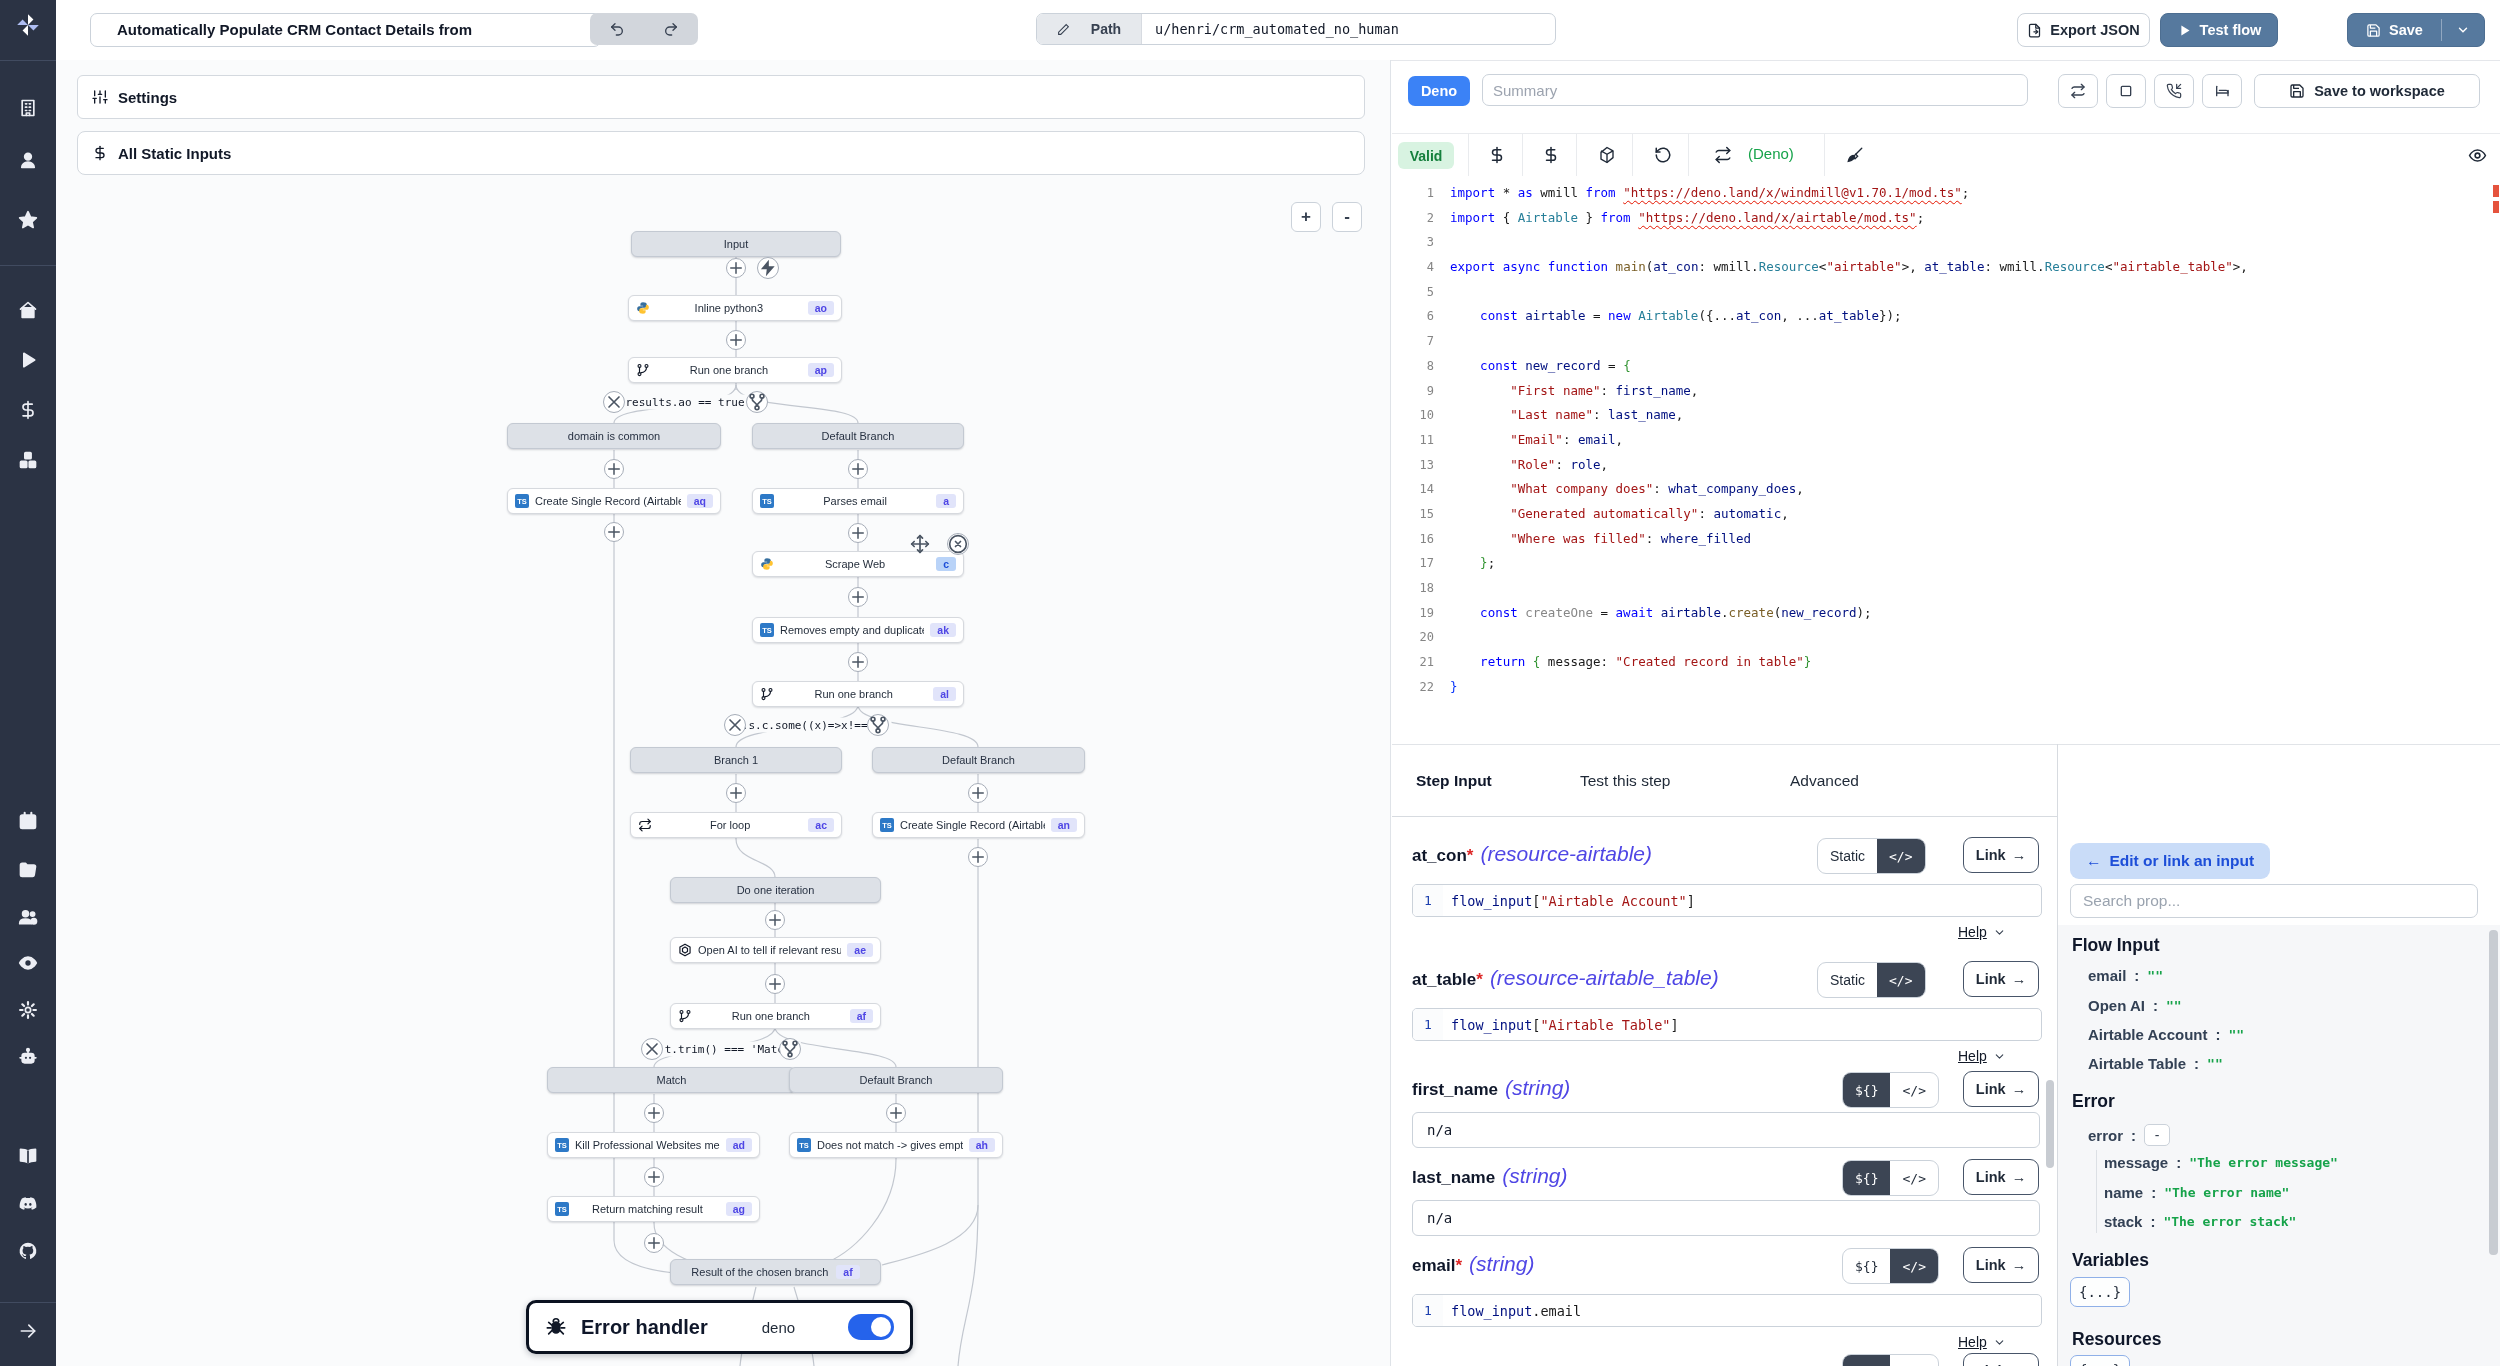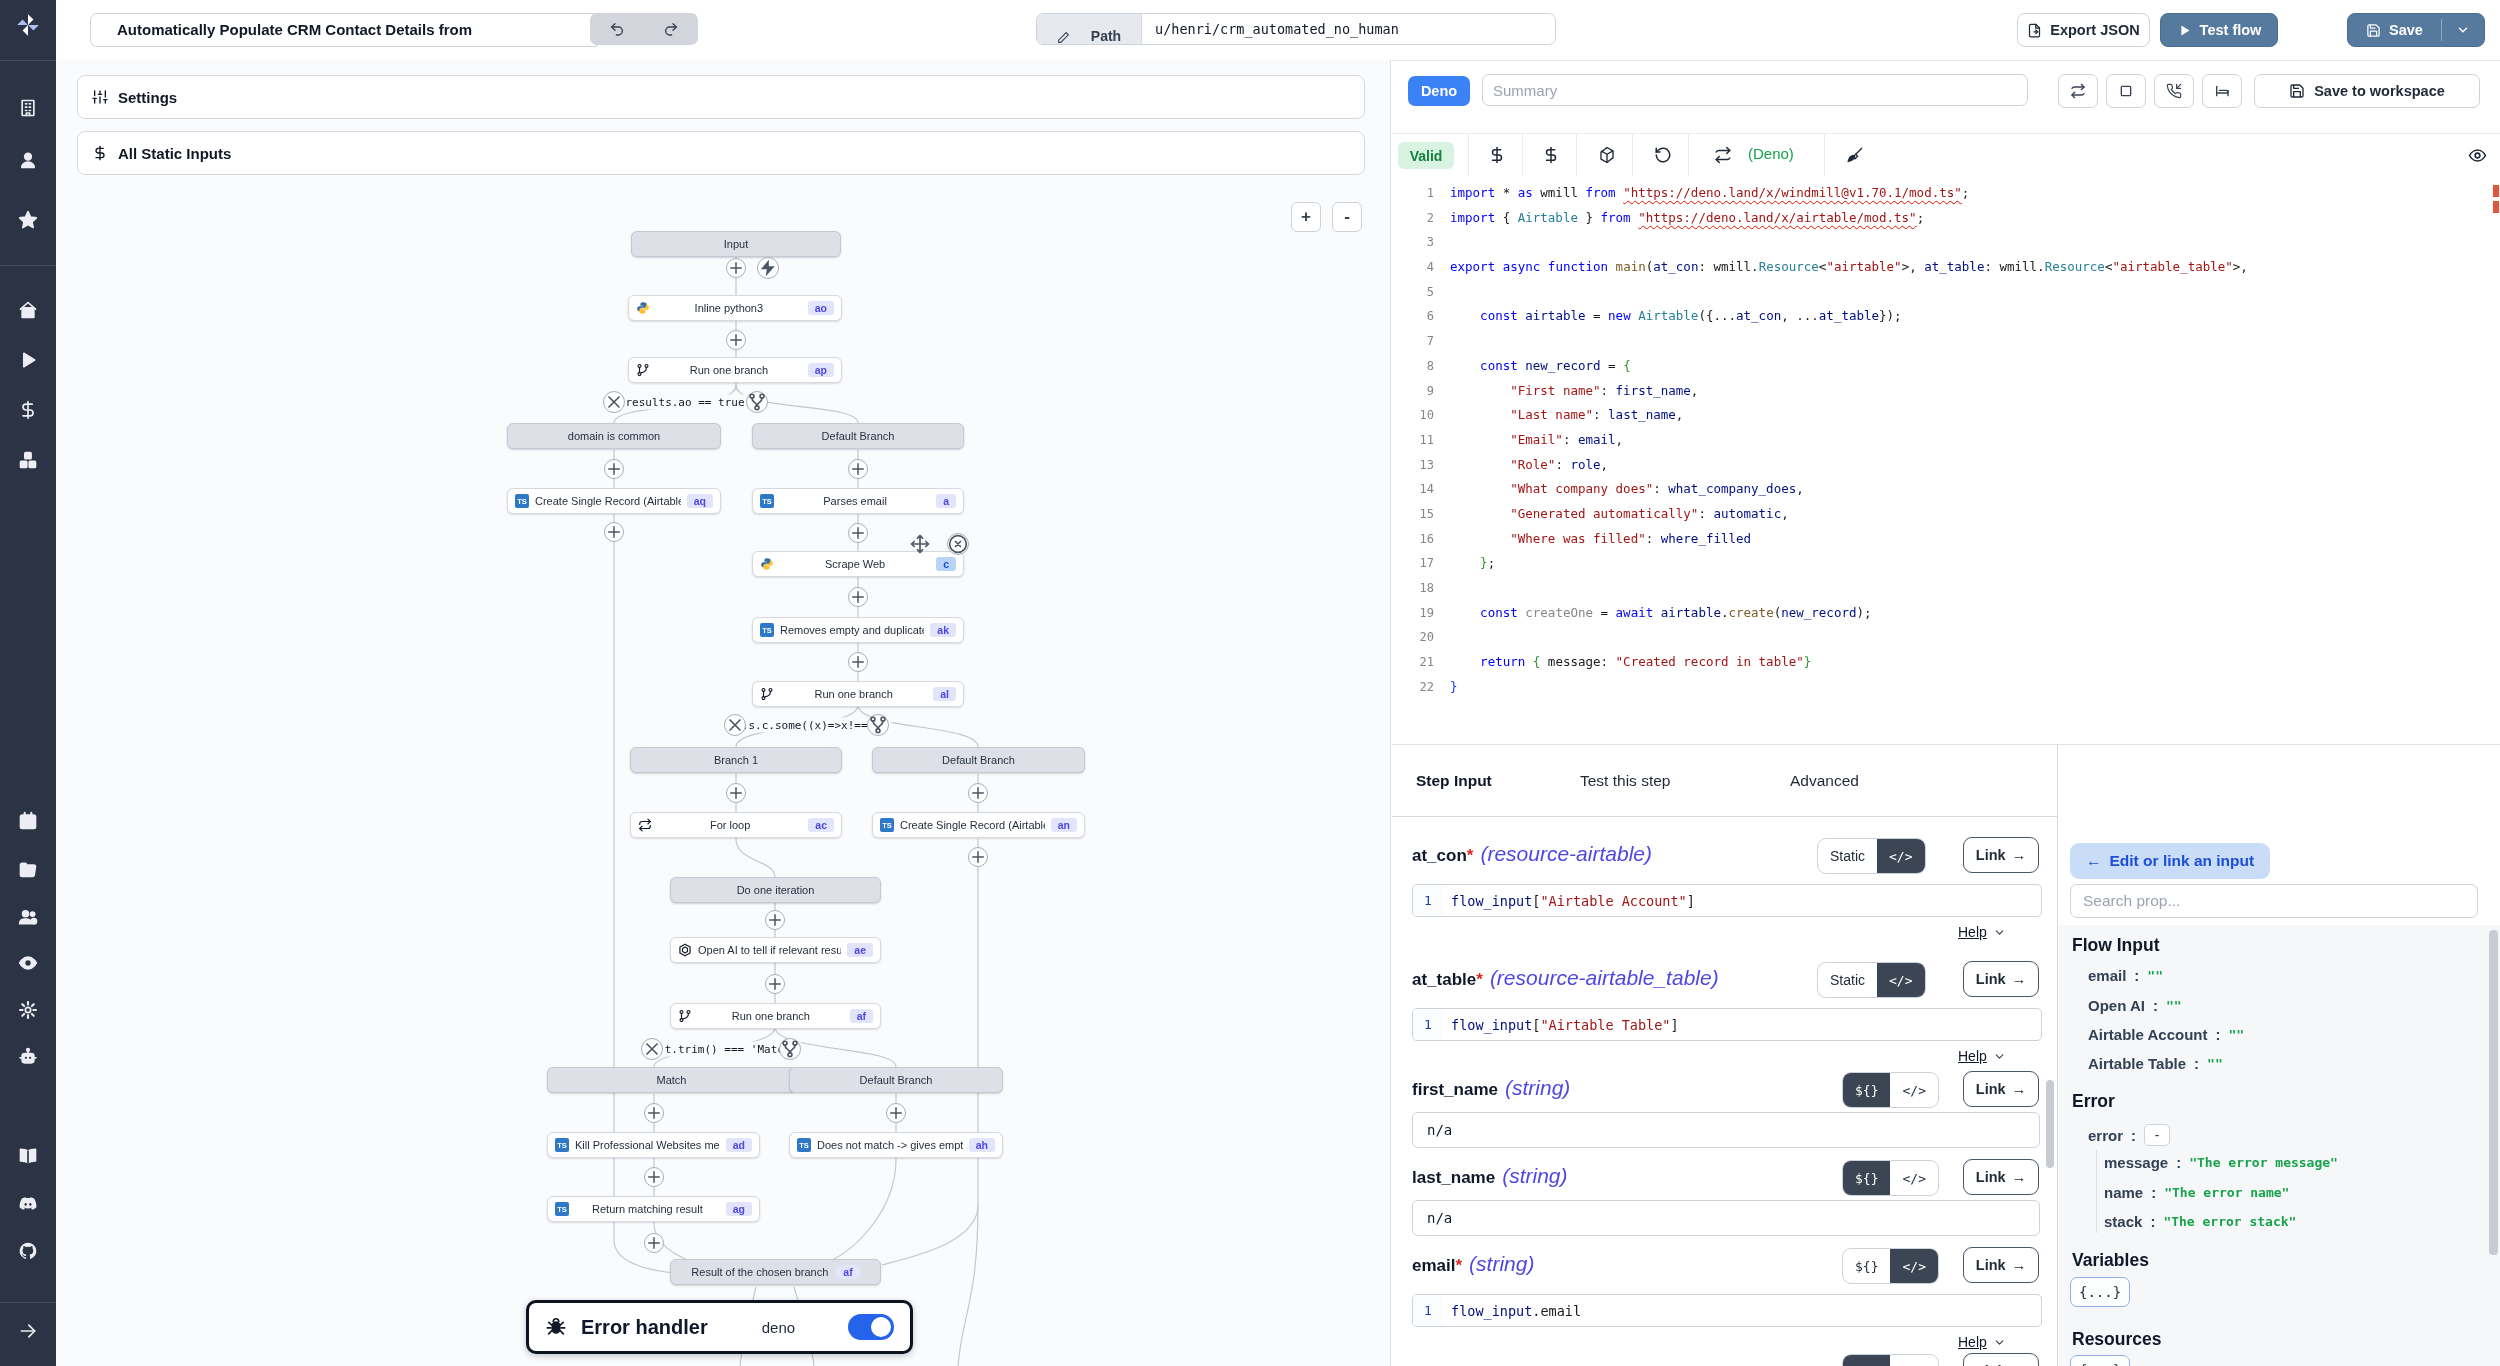--- a/index.html
+++ b/index.html
@@ -16,21 +16,21 @@
   .sb-sep{position:absolute;left:0;width:56px;height:1px;background:#414b60;}
 
   
   #topbar{left:56px;top:0;width:2444px;height:60px;background:#fff;border-bottom:1px solid #e5e7eb;}
   .titlebox{left:34px;top:13px;width:483px;height:32px;border:1px solid #cbd2da;border-radius:7px;
             font-weight:bold;font-size:15px;line-height:32px;padding-left:26px;background:#fff;white-space:nowrap;overflow:hidden;}
   .undoredo{left:534px;top:13px;width:108px;height:32px;background:#d2d6dc;border-radius:7px;display:flex;}
   .undoredo span{flex:1;display:flex;align-items:center;justify-content:center;color:#374151;cursor:pointer;}
   .undoredo svg{width:16px;height:16px;}
   .pathbox{left:980px;top:13px;width:518px;height:30px;border:1px solid #cbd2da;border-radius:7px;display:flex;overflow:hidden;background:#fff;}
-  .pathseg{background:#e6e9ed;width:104px;display:flex;align-items:flex-end;justify-content:center;gap:21px;
+  .pathseg{background:#e6e9ed;width:104px;display:flex;align-items:center;justify-content:center;gap:21px;
            font-weight:bold;font-size:14px;color:#374151;border-right:1px solid #d7dbe1;}
   .pathseg svg{width:13px;height:13px;}
   .pathval{flex:1;font-family:"DejaVu Sans Mono",monospace;font-size:13.5px;color:#111827;display:flex;align-items:center;padding-left:13px;}
   .tbtn{position:absolute;top:13px;height:34px;border-radius:8px;display:flex;align-items:center;justify-content:center;
         gap:8px;font-size:14.5px;font-weight:bold;cursor:pointer;box-sizing:border-box;}
   .tbtn svg{width:15px;height:15px;}
   .btn-light{background:#fff;border:1px solid #cbd2da;color:#1f2937;}
   .btn-blue{background:#56799e;color:#fff;border:1px solid #4d6e91;}
 
   
@@ -316,21 +316,21 @@
     <span style="width:1px;height:22px;background:rgba(255,255,255,.35);"></span>
     <span class="flex" style="width:42px;justify-content:center;">
       <svg viewBox="0 0 24 24" fill="none" stroke="currentColor" stroke-width="2.4" stroke-linecap="round" style="width:14px;height:14px;">
           <path d="m6 9 6 6 6-6"></path>
         </svg>
     </span>
   </div>
 </div>
 
 <div id="flowpane" class="abs">
-  <div class="abs fold-row" style="top:15px;">
+  <div class="abs fold-row" style="top:15px;border-radius:6px;">
     <svg viewBox="0 0 24 24" fill="none" stroke="currentColor" stroke-width="2" stroke-linecap="round">
         <path d="M4 21v-7M4 10V3M12 21v-9M12 8V3M20 21v-5M20 12V3M1.5 14h5M9.5 8h5M17.5 16h5"></path>
       </svg>
     <span>Settings</span>
   </div>
   <div class="abs fold-row" style="top:71px;">
     <svg viewBox="0 0 24 24" fill="none" stroke="currentColor" stroke-width="2" stroke-linecap="round">
         <path d="M12 2v20"></path>
         <path d="M17 5H9.5a3.5 3.5 0 0 0 0 7h5a3.5 3.5 0 0 1 0 7H6"></path>
       </svg>

